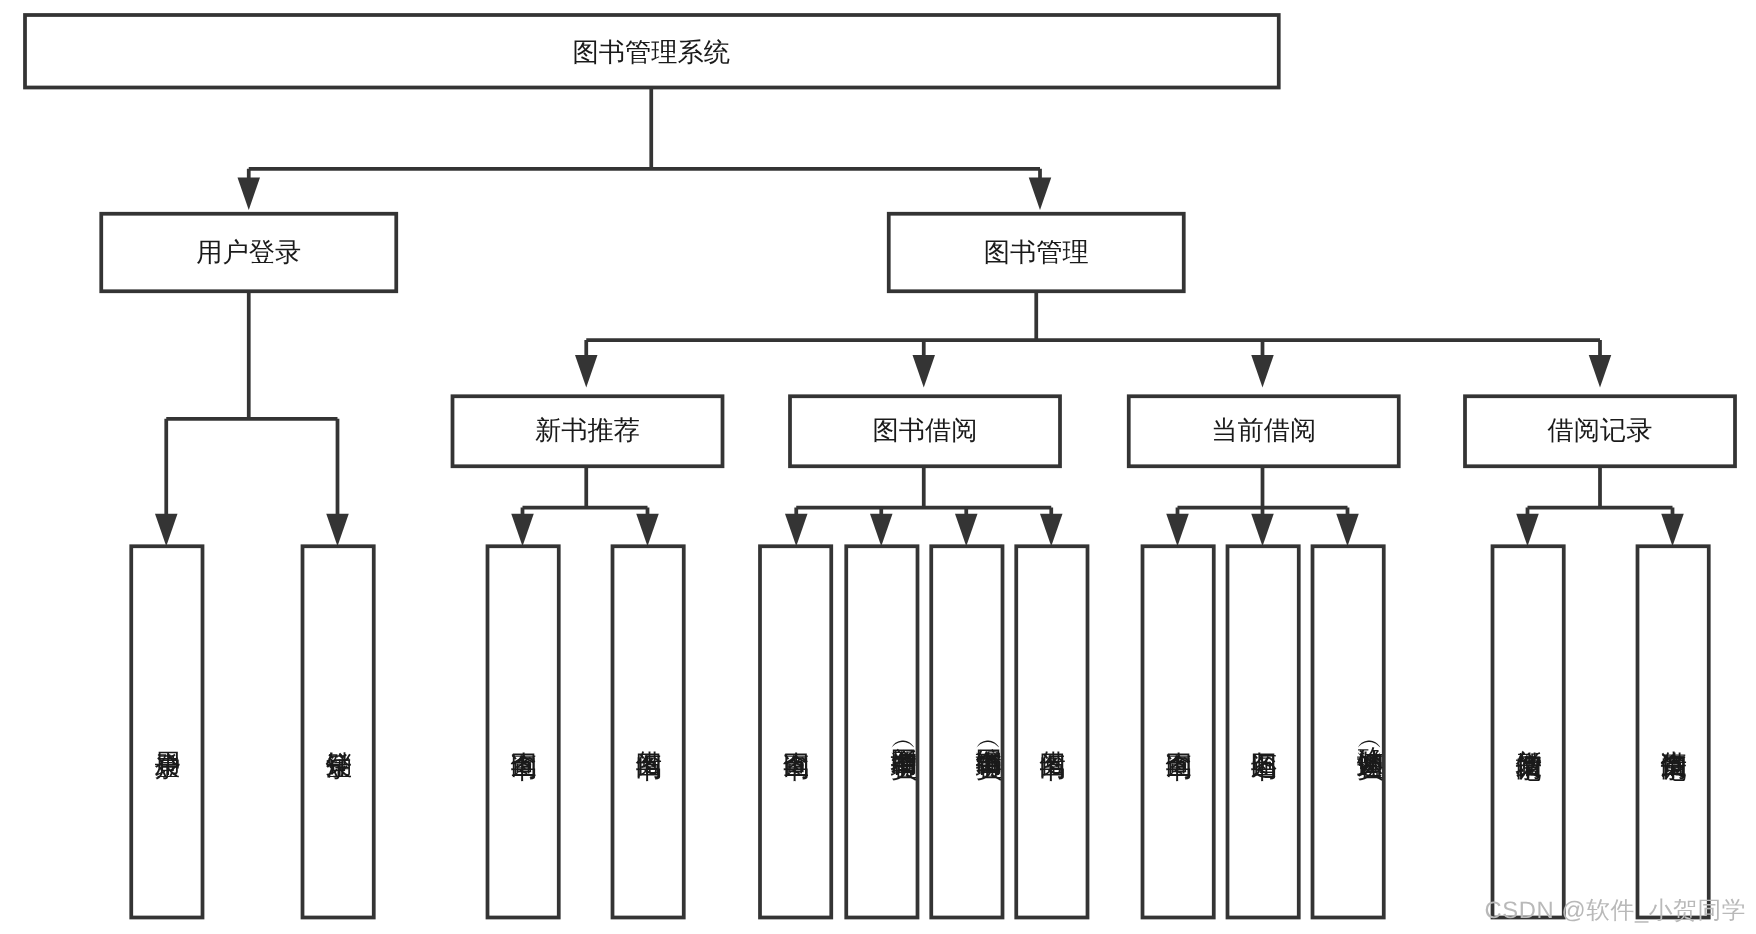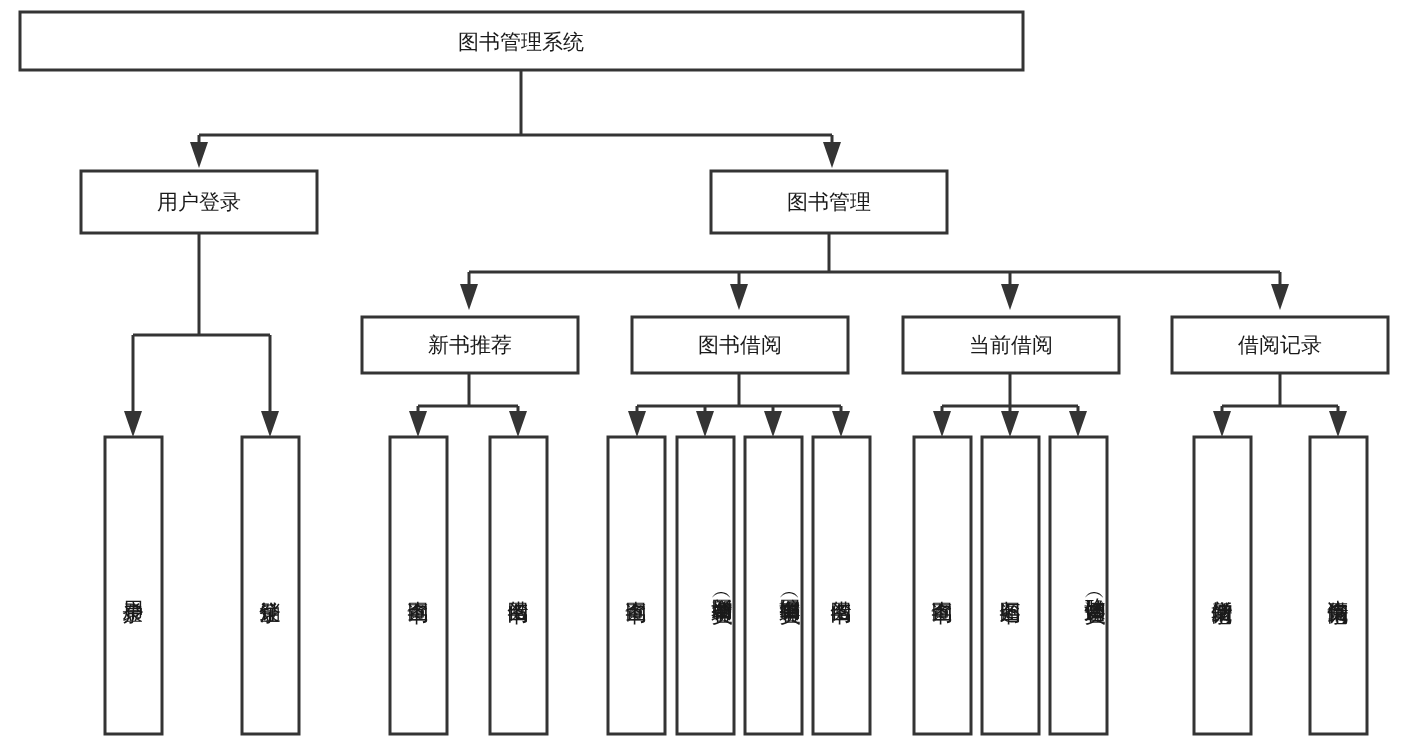--- a/index.html
+++ b/index.html
@@ -222,14 +222,15 @@
   <div class="vlabel" style="left:745px; top:440px; width:57px; height:291px; justify-content:flex-start;">编辑图书（管理员）</div>
   <div class="vlabel" style="left:813px; top:437px; width:57px; height:297px;">借阅图书</div>
 
   <div class="vlabel" style="left:914px; top:437px; width:57px; height:297px;">查询图书</div>
   <div class="vlabel" style="left:982px; top:437px; width:57px; height:297px;">归还图书</div>
   <div class="vlabel" style="left:1050px; top:440px; width:57px; height:291px; justify-content:flex-start;">确认归还（管理员）</div>
 
   <div class="vlabel" style="left:1194px; top:437px; width:57px; height:297px;">新增借阅记录</div>
   <div class="vlabel" style="left:1310px; top:437px; width:57px; height:297px;">查询借阅记录</div>
 
+  <div class="watermark">CSDN @软件_小贺同学</div>
 
 </div>
 
 </body></html>

